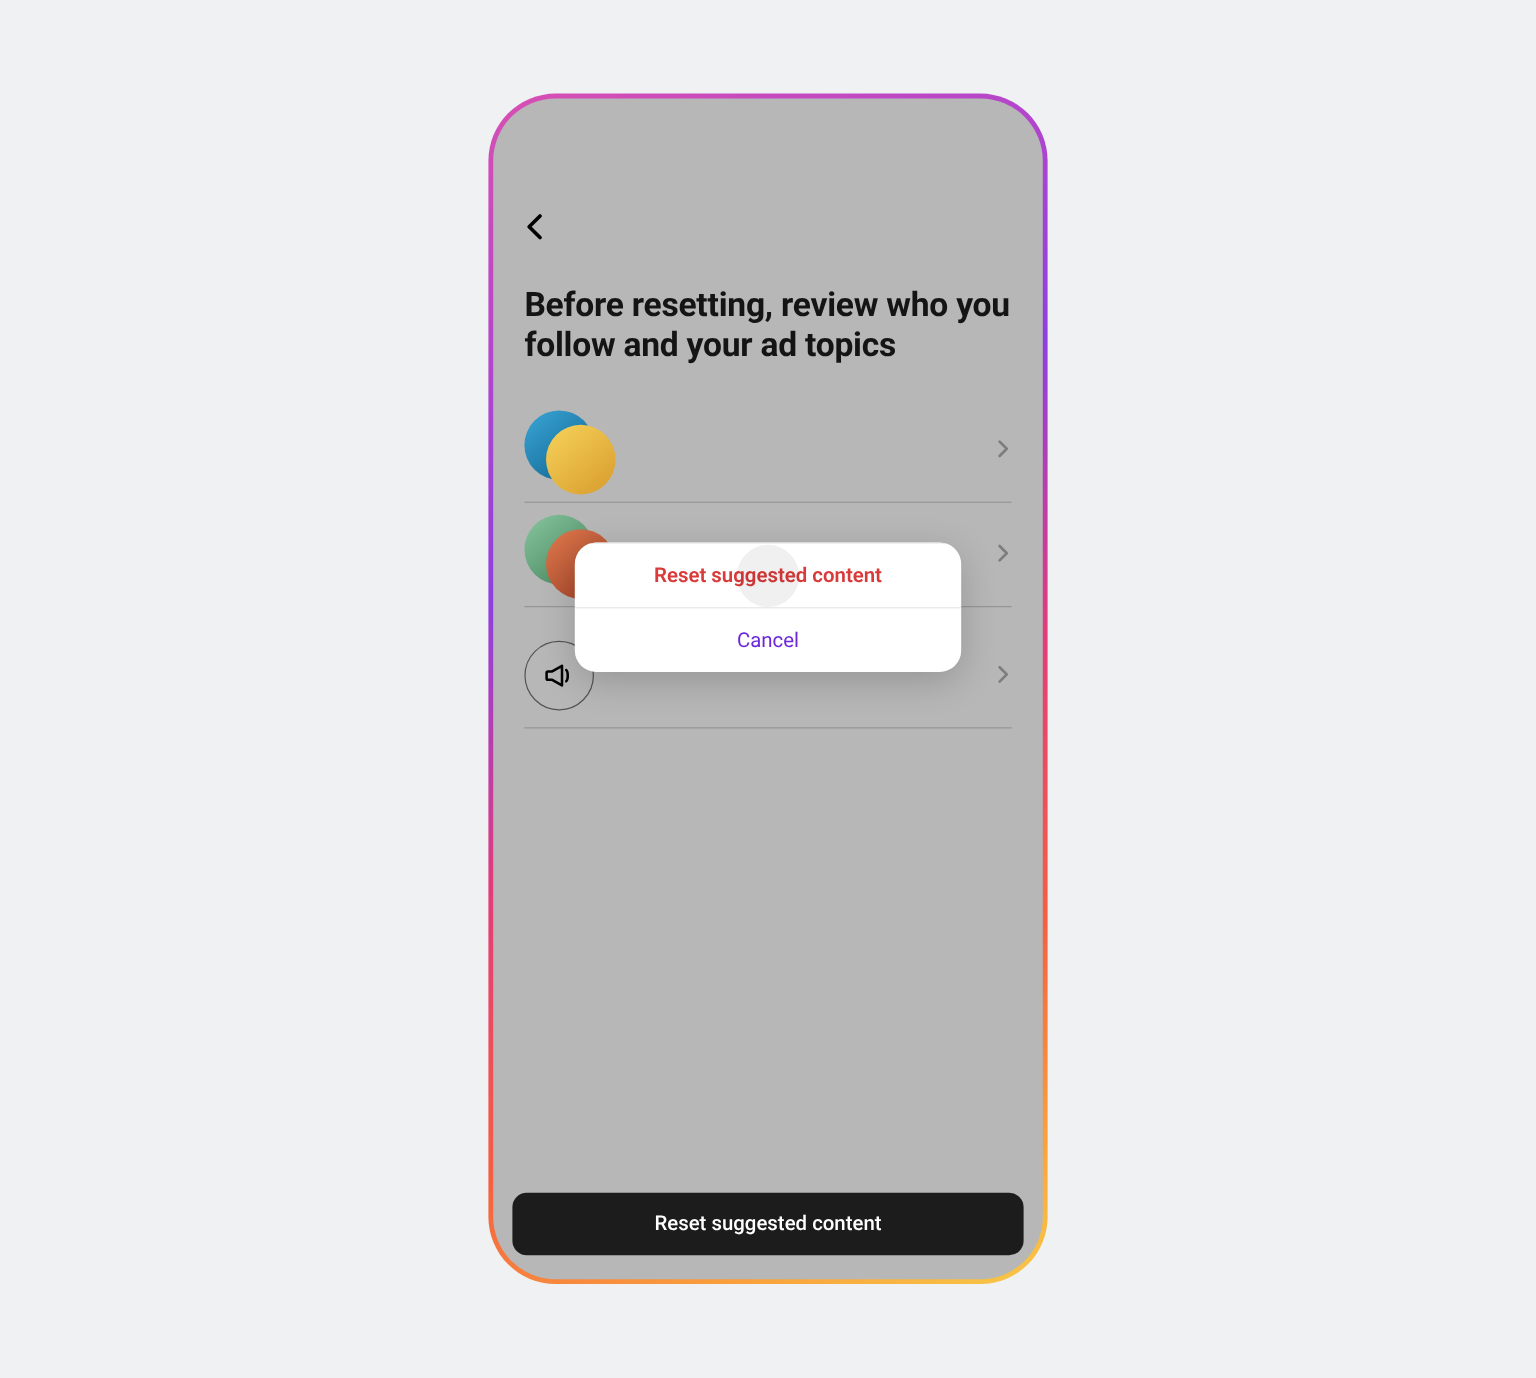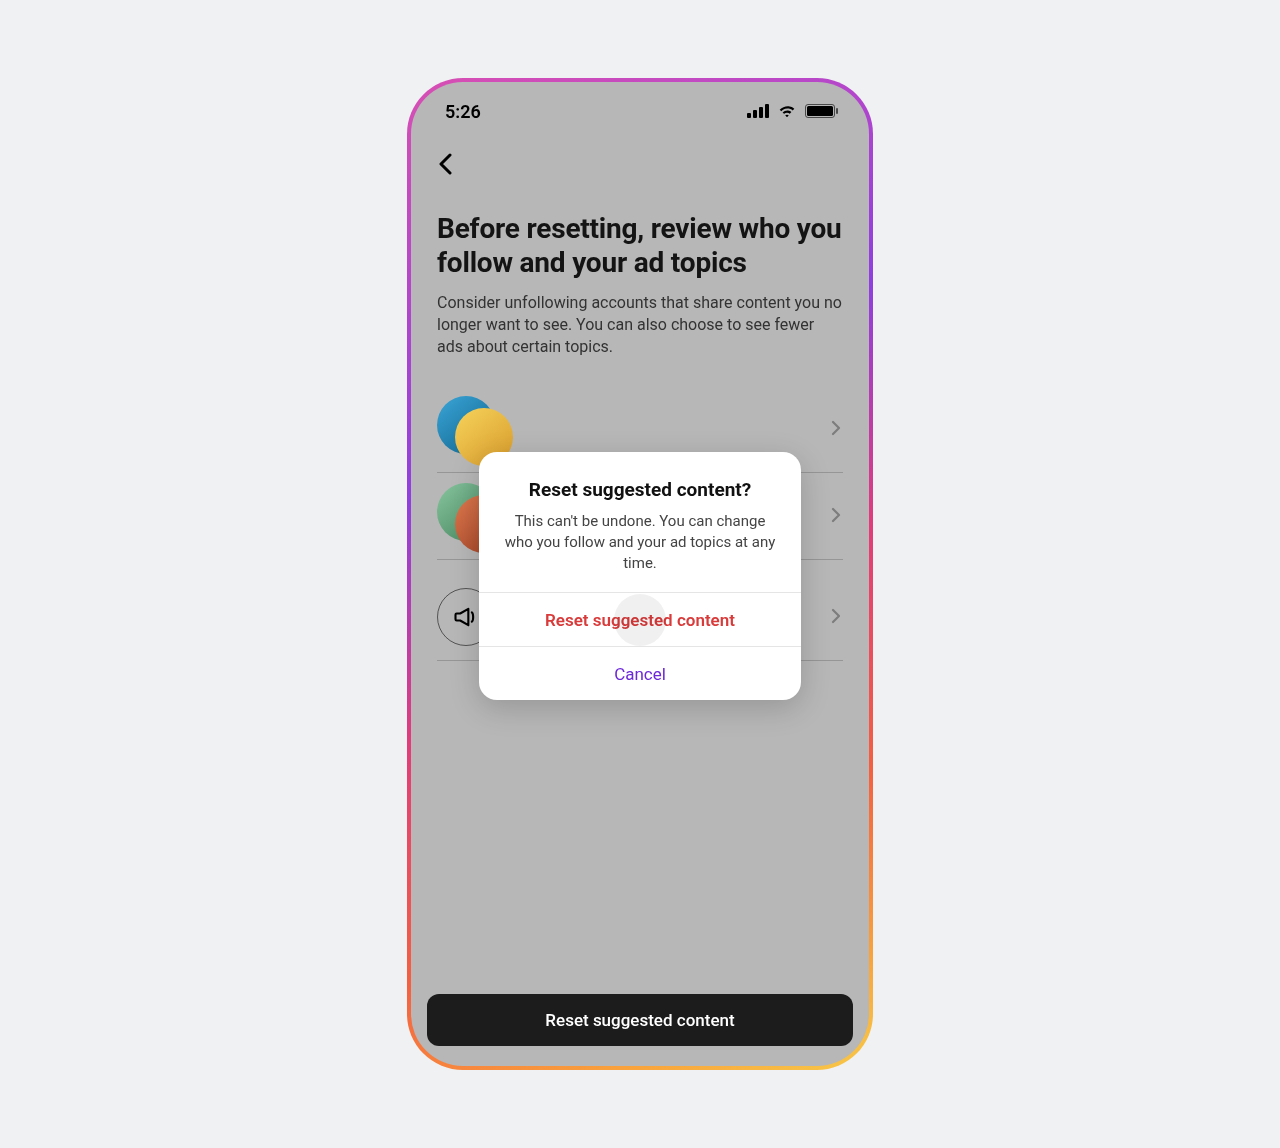--- a/index.html
+++ b/index.html
@@ -50,21 +50,21 @@
     .bars span:nth-child(3){height:11px}
     .bars span:nth-child(4){height:14px}
     .wifi-icon { width: 20px; height: 14px; }
     .batt { width: 30px; height: 14px; border: 1.5px solid rgba(0,0,0,.6); border-radius: 3px; position: relative; }
     .batt:after{content:"";position:absolute;right:-4px;top:3px;width:2px;height:6px;background:rgba(0,0,0,.6);border-radius:1px;}
     .batt .fill{position:absolute;left:1px;top:1px;bottom:1px;right:1px;background:#000;border-radius:1.5px;}
     
     .screen {
       position:absolute;
       inset:0;
-      padding-top: 60px;
+      padding-top: 85px;
     }
     .back-row {
       padding: 6px 18px 0;
     }
     .back-btn {
       width: 32px; height: 32px;
       display:flex;align-items:center;justify-content:center;
       color:#000;
     }
     .content {
@@ -143,21 +143,20 @@
     <div class="screen">
       <div class="back-row">
         <div class="back-btn">
           <svg width="14" height="22" viewBox="0 0 14 22" fill="none">
               <path d="M12 2 L3 11 L12 20" stroke="#000" stroke-width="3" stroke-linecap="round" stroke-linejoin="round"></path>
             </svg>
         </div>
       </div>
       <div class="content">
         <h1 class="title">Before resetting, review who you follow and your ad topics</h1>
-        <p class="sub">Consider unfollowing accounts that share content you no longer want to see. You can also choose to see fewer ads about certain topics.</p>
 
         <div class="list">
           <div class="row stack">
             <div class="thumb-wrap">
               <div class="thumb t1"></div>
               <div class="thumb t2"></div>
             </div>
             <div class="label"></div>
             <div class="chev">
               <svg width="10" height="16" viewBox="0 0 10 16" fill="none">
@@ -196,43 +195,22 @@
         </div>
       </div>
 
       <div class="bottom-bar">
         <div class="primary-btn">
           <span>Reset suggested content</span>
         </div>
       </div>
     </div>
 
-    <div class="status-bar">
-      <span>5:26</span>
-      <div class="status-right">
-        <div class="bars">
-            <span></span>
-            <span></span>
-            <span></span>
-            <span></span>
-          </div>
-        <svg class="wifi-icon" viewBox="0 0 20 14">
-            <path d="M10 13.2 8.2 11.3c1-.9 2.6-.9 3.6 0L10 13.2Zm-4.4-4.5C7 7.2 9 6.4 11 6.6c1.4.1 2.7.8 3.4 1.5l-1.6 1.7c-1.5-1.3-4.1-1.3-5.6 0L5.6 8.7Zm-2.9-3C5.5 3 9 1.8 12.6 2.4c1.9.3 3.6 1.2 4.7 2.3l-1.6 1.7C13.3 4.3 9 3.9 6 5.8c-.6.4-1.2.9-1.7 1.4L2.7 5.7Z" fill="#000"></path>
-          </svg>
-        <div class="batt">
-            <div class="fill"></div>
-          </div>
-      </div>
-    </div>
 
     <div class="dialog">
-      <div class="dlg-body">
-        <h2>Reset suggested content?</h2>
-        <p>This can't be undone. You can change who you follow and your ad topics at any time.</p>
-      </div>
       <div class="dlg-btn destructive">
         <span class="ripple"></span>
         <span>Reset suggested content</span>
       </div>
       <div class="dlg-btn cancel">
         <span>Cancel</span>
       </div>
     </div>
 
   </div>

